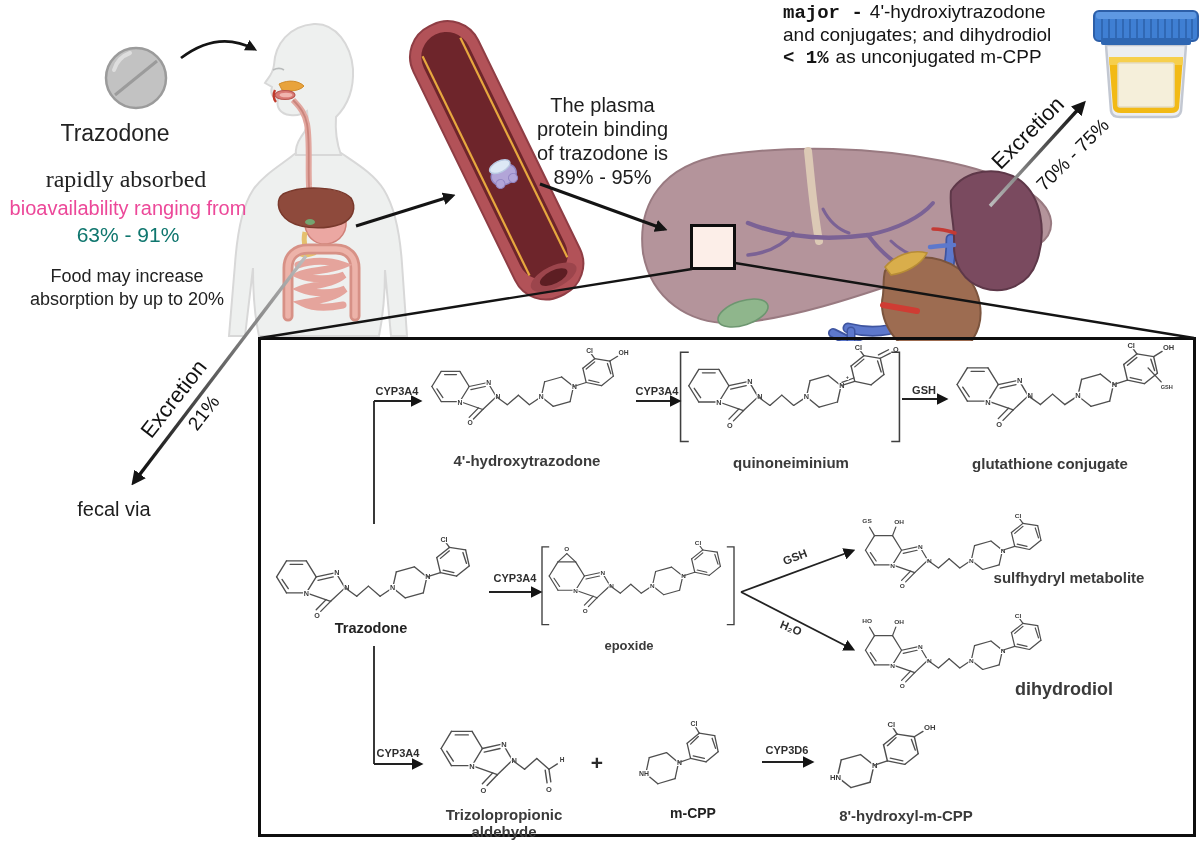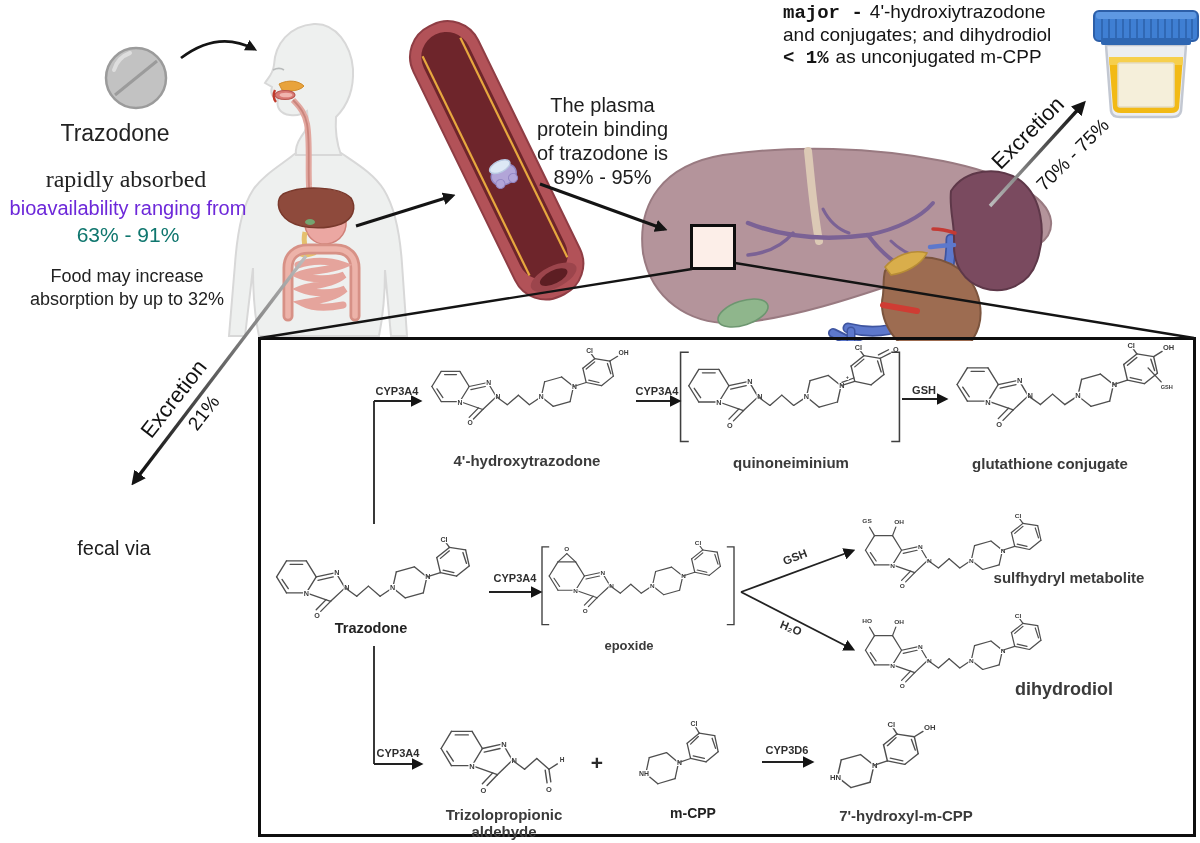--- a/index.html
+++ b/index.html
@@ -593,46 +593,46 @@
       <line x1="741" y1="592" x2="852" y2="551" marker-end="url(#ah)"></line>
       <line x1="741" y1="592" x2="852" y2="649" marker-end="url(#ah)"></line>
       <line x1="374" y1="646" x2="374" y2="764"></line>
       <line x1="374" y1="764" x2="420" y2="764" marker-end="url(#ah)"></line>
       <line x1="762" y1="762" x2="811" y2="762" marker-end="url(#ah)"></line>
     </g>
   </svg>
 
   <div class="abs ctr" style="left:25px;top:120px;width:180px;font-size:23px;color:#222;">Trazodone</div>
   <div class="abs ctr" style="left:16px;top:166px;width:220px;font-size:24px;color:#222;font-family:Liberation Serif, serif;">rapidly absorbed</div>
-  <div class="abs ctr" style="left:0px;top:197px;width:256px;font-size:20px;color:#6d28d9;">bioavailability ranging from</div>
+  <div class="abs ctr" style="left:0px;top:197px;width:256px;font-size:20px;color:#ec4899;">bioavailability ranging from</div>
   <div class="abs ctr" style="left:0px;top:223px;width:256px;font-size:21px;color:#0f766e;">63% - 91%</div>
   <div class="abs ctr" style="left:17px;top:265px;width:220px;font-size:18px;line-height:23px;color:#222;">
     <div>Food may increase</div>
-    <div>absorption by up to 32%</div>
+    <div>absorption by up to 20%</div>
   </div>
 
   <div class="abs ctr" style="left:510px;top:93px;width:185px;font-size:20px;line-height:24px;color:#1d1d1d;">
     <div>The plasma</div>
     <div>protein binding</div>
     <div>of trazodone is</div>
     <div>89% - 95%</div>
   </div>
 
   <div class="abs note" style="left:783px;top:1px;width:330px;color:#141414;">
     <div><b>major -</b><span>4'-hydroxiytrazodone</span></div>
     <div>and conjugates; and dihydrodiol</div>
     <div><b>&lt; 1%</b><span>as unconjugated m-CPP</span></div>
   </div>
 
   <div class="rot" style="left:953px;top:120px;width:150px;font-size:22px;transform:rotate(-45deg);">Excretion</div>
   <div class="rot" style="left:1008px;top:144px;width:130px;font-size:19px;transform:rotate(-45deg);">70% - 75%</div>
 
   <div class="rot" style="left:99px;top:386px;width:150px;font-size:22px;transform:rotate(-52deg);">Excretion</div>
   <div class="rot" style="left:169px;top:402px;width:70px;font-size:19px;transform:rotate(-52deg);">21%</div>
-  <div class="abs ctr" style="left:44px;top:537px;width:140px;font-size:20px;color:#1d1d1d;">fecal via</div>
+  <div class="abs ctr" style="left:44px;top:498px;width:140px;font-size:20px;color:#1d1d1d;">fecal via</div>
 
   <div class="enz" style="left:367px;top:385px;width:60px;">CYP3A4</div>
   <div class="cpd" style="left:437px;top:452px;width:180px;">4'-hydroxytrazodone</div>
   <div class="enz" style="left:627px;top:385px;width:60px;">CYP3A4</div>
   <div class="cpd" style="left:716px;top:454px;width:150px;">quinoneiminium</div>
   <div class="enz" style="left:894px;top:384px;width:60px;">GSH</div>
   <div class="cpd" style="left:960px;top:455px;width:180px;">glutathione conjugate</div>
 
   <div class="cpd" style="left:301px;top:620px;width:140px;font-size:14.5px;font-weight:700;color:#222;">Trazodone</div>
   <div class="enz" style="left:485px;top:572px;width:60px;">CYP3A4</div>
@@ -640,15 +640,15 @@
   <div class="enz" style="left:770px;top:551px;width:50px;font-size:11.5px;transform:rotate(-21deg);">GSH</div>
   <div class="cpd" style="left:984px;top:569px;width:170px;">sulfhydryl metabolite</div>
   <div class="enz" style="left:766px;top:622px;width:50px;font-size:11.5px;transform:rotate(22deg);">H₂O</div>
   <div class="cpd" style="left:994px;top:679px;width:140px;font-size:18px;">dihydrodiol</div>
 
   <div class="enz" style="left:368px;top:747px;width:60px;">CYP3A4</div>
   <div class="cpd" style="left:414px;top:806px;width:180px;">Trizolopropionic aldehyde</div>
   <div class="cpd" style="left:587px;top:751px;width:20px;font-size:21px;color:#2a2a2a;">+</div>
   <div class="cpd" style="left:643px;top:805px;width:100px;font-size:14px;font-weight:700;color:#222;">m-CPP</div>
   <div class="enz" style="left:757px;top:744px;width:60px;">CYP3D6</div>
-  <div class="cpd" style="left:816px;top:807px;width:180px;">7'-hydroxyl-m-CPP</div>
+  <div class="cpd" style="left:816px;top:807px;width:180px;">8'-hydroxyl-m-CPP</div>
 
 </div>
 
 </body></html>

